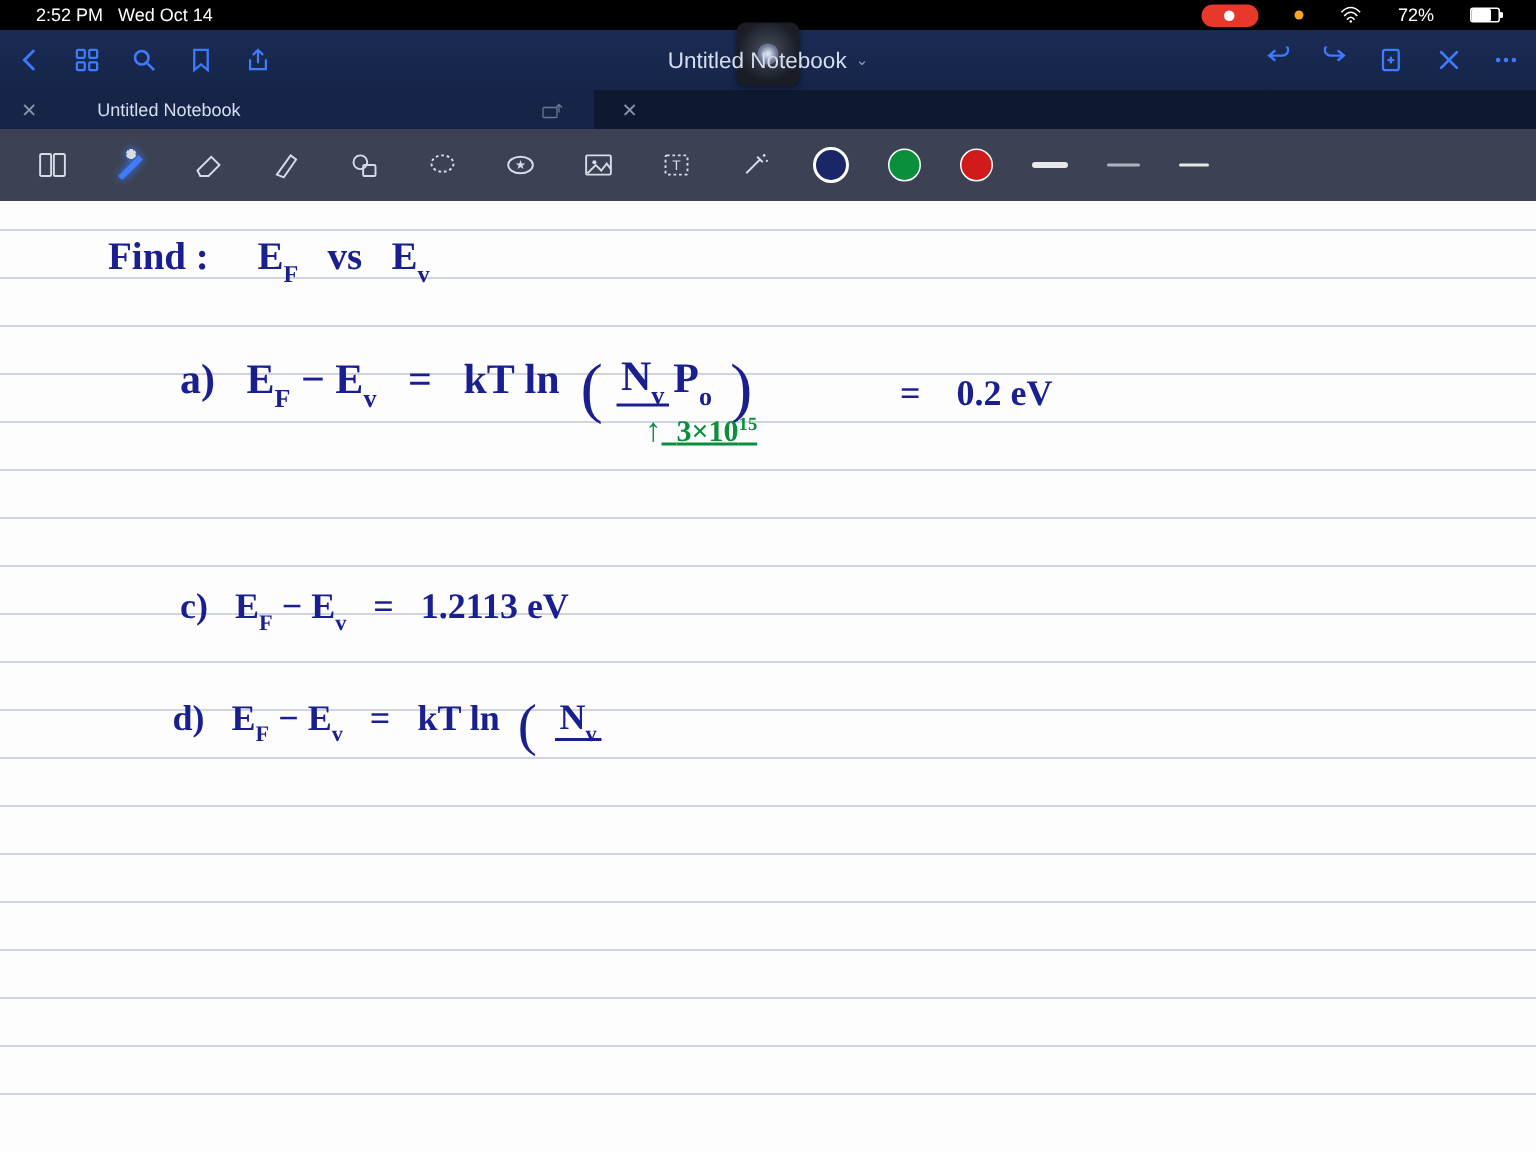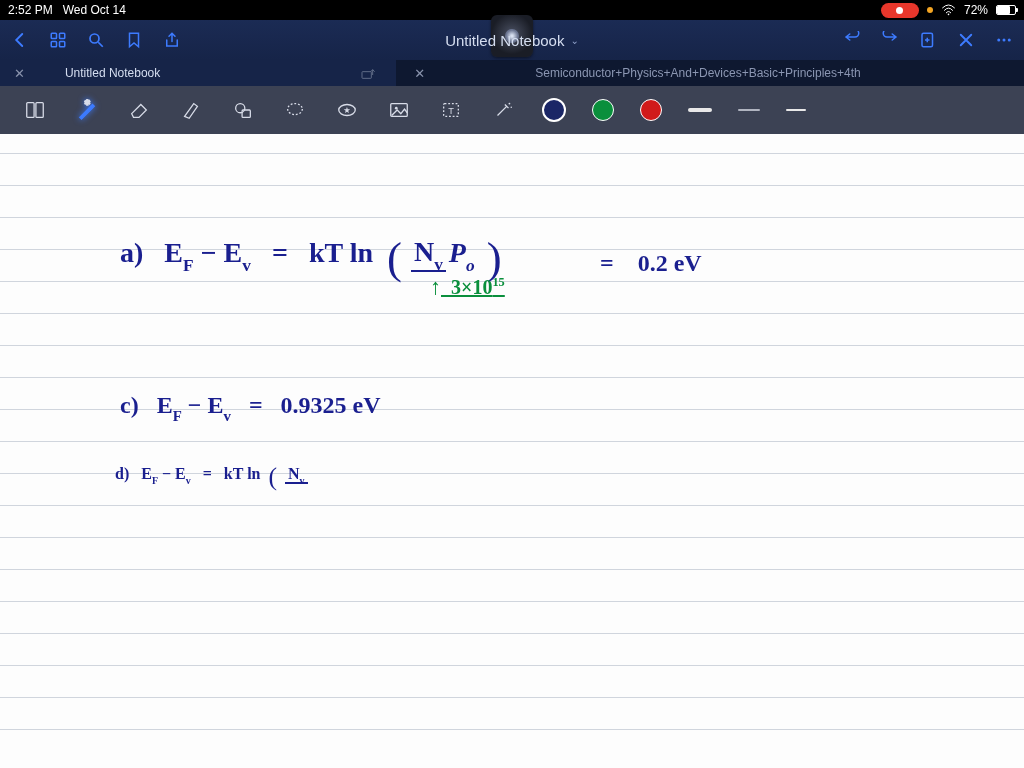--- a/index.html
+++ b/index.html
@@ -10,27 +10,27 @@
   background: #fff;
   overflow: hidden;
   position: relative;
 }
 .status-bar {
   height: 20px;
   background: #000;
   display: flex;
   justify-content: space-between;
   align-items: center;
-  padding: 0 8px;
+  padding: 0 24px;
   color: #fff;
   font-size: 12px;
   font-weight: 500;
 }
 .status-left { display: flex; gap: 10px; align-items: center; }
-.status-right { display: flex; gap: 8px; align-items: center; }
+.status-right { display: flex; gap: 24px; align-items: center; }
 .recording-pill {
   background: #e8372b;
   border-radius: 10px;
   width: 38px;
   height: 15px;
   display: flex;
   align-items: center;
   justify-content: center;
 }
 .rec-dot { width: 7px; height: 7px; background: #fff; border-radius: 50%; }
@@ -131,21 +131,21 @@
 }
 .hand.green { color: #0a8f3c; }
 .sub { font-size: 0.62em; vertical-align: sub; position: relative; top: 0.15em; }
 .sup { font-size: 0.62em; vertical-align: super; }
 .abs { position: absolute; }
 .frac {
   display: inline-flex; flex-direction: row; align-items: center;
   vertical-align: middle; line-height: 0.9; margin: 0 2px;
 }
 .frac .num { border-bottom: 2px solid #1a1f8f; padding: 0 3px; }
-.frac .den { padding: 0 3px; font-style: italic; }
+.frac .den { padding: 0 3px; }
 .bigparen { font-size: 1.6em; vertical-align: -0.25em; font-weight: 400; }
 .arrow-up { font-size: 1.1em; display:inline-block; }
 </style>
 </head>
 <body>
 
 <div class="status-bar">
   <div class="status-left">
     <span>2:52 PM</span>
     <span>Wed Oct 14</span>
@@ -243,21 +243,20 @@
     <span>Untitled Notebook</span>
     <span style="width:120px"></span>
     <svg class="tab-insert-icon" viewBox="0 0 24 20">
         <rect x="3" y="8" width="14" height="10" rx="1" stroke="#6b7690" fill="none" stroke-width="1.3"></rect>
         <path d="M19 5 V13 M16 8 L19 5 L22 8" stroke="#6b7690" fill="none" stroke-width="1.3"></path>
       </svg>
   </div>
   <div class="tab tab-secondary">
     <span class="tab-close">✕</span>
     <span style="width:30px"></span>
-    <span>Semiconductor+Physics+And+Devices+Basic+Principles+4th</span>
   </div>
 </div>
 
 <div class="toolbar">
   <div class="tool">
       <svg viewBox="0 0 24 24">
         <rect x="3" y="4" width="8" height="16" rx="1"></rect>
         <rect x="13" y="4" width="8" height="16" rx="1"></rect>
       </svg>
     </div>
@@ -317,20 +316,27 @@
   <div class="color-swatch color-navy"></div>
   <div class="color-swatch color-green"></div>
   <div class="color-swatch color-red"></div>
   <div class="stroke-line stroke-thick"></div>
   <div class="stroke-line stroke-med"></div>
   <div class="stroke-line stroke-thin"></div>
 </div>
 
 <div class="paper">
 
+  <div class="hand abs" style="left:72px; top:22px; font-size:26px;">
+    <span>Find :</span>
+    &nbsp;&nbsp;&nbsp;
+    <span>E</span><span class="sub">F</span>
+    &nbsp;&nbsp;<span>vs</span>&nbsp;&nbsp;
+    <span>E</span><span class="sub">v</span>
+  </div>
 
   <div class="hand abs" style="left:120px; top:98px; font-size:28px;">
     <span>a)</span>&nbsp;&nbsp;
     <span>E</span><span class="sub">F</span>
     <span> − E</span><span class="sub">v</span>
     &nbsp;&nbsp;<span>=</span>&nbsp;&nbsp;
     <span>kT ln</span>&nbsp;
     <span class="bigparen">(</span>
     <span class="frac">
       <span class="num"><span>N</span><span class="sub">v</span></span>
@@ -346,24 +352,24 @@
     <span class="arrow-up">↑</span>&nbsp;
     <span>3×10</span><span class="sup">15</span>
   </div>
 
 
   <div class="hand abs" style="left:120px; top:258px; font-size:24px;">
     <span>c)</span>&nbsp;&nbsp;
     <span>E</span><span class="sub">F</span>
     <span> − E</span><span class="sub">v</span>
     &nbsp;&nbsp;<span>=</span>&nbsp;&nbsp;
-    <span>0.9325 eV</span>
-  </div>
-
-  <div class="hand abs" style="left:115px; top:328px; font-size:16px;text-align:right;">
+    <span>1.2113 eV</span>
+  </div>
+
+  <div class="hand abs" style="left:115px; top:328px; font-size:24px;text-align:right;">
     <span>d)</span>&nbsp;&nbsp;
     <span>E</span><span class="sub">F</span>
     <span> − E</span><span class="sub">v</span>
     &nbsp;&nbsp;<span>=</span>&nbsp;&nbsp;
     <span>kT ln</span>&nbsp;
     <span class="bigparen">(</span>&nbsp;
     <span style="border-bottom:2px solid #1a1f8f; padding:0 3px;">
       <span>N</span><span class="sub">v</span>
     </span>
   </div>

